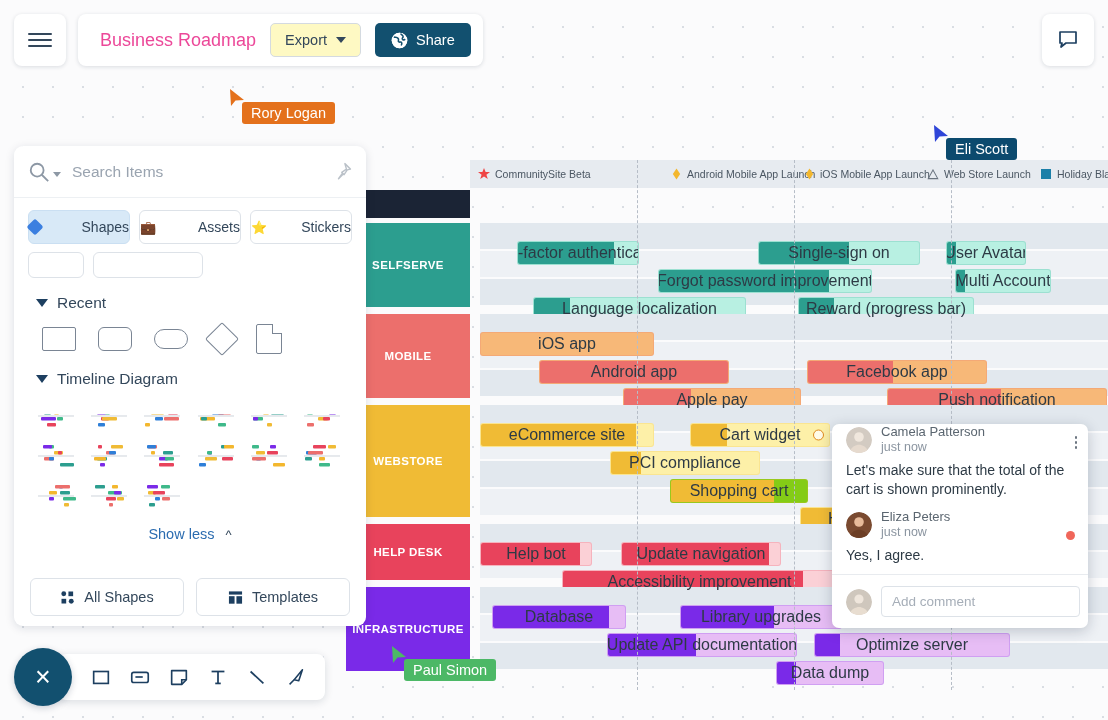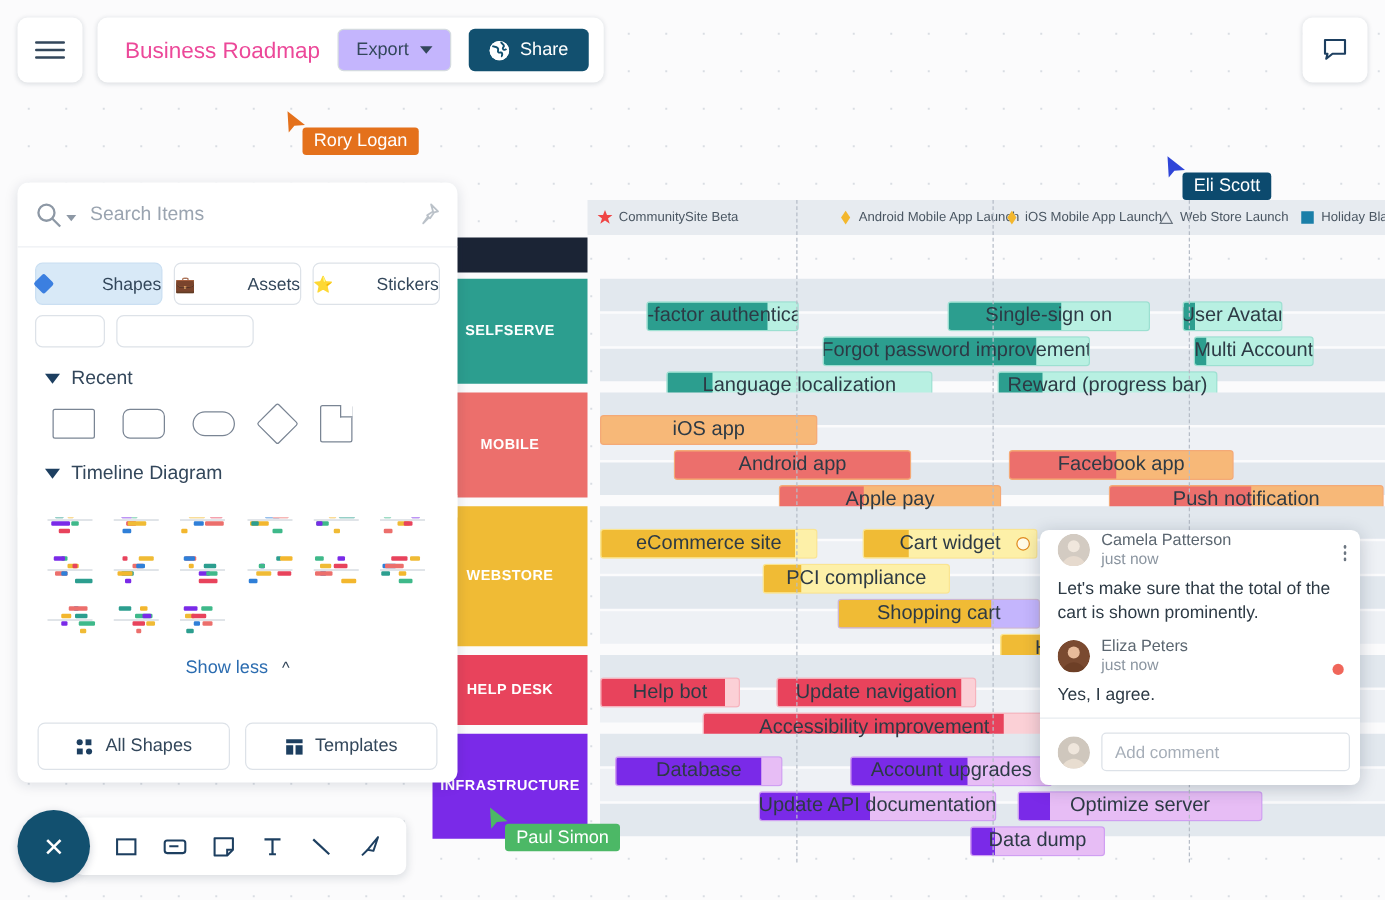--- a/index.html
+++ b/index.html
@@ -30,21 +30,21 @@
   }
   .hamburger-btn i { display: block; width: 24px; height: 2px; background: #33475b; border-radius: 2px; }
   .title-card {
     margin-left: 12px; height: 52px; background: #fff; border-radius: 8px;
     box-shadow: 0 1px 4px rgba(16,32,60,.14);
     display: flex; align-items: center; padding: 0 12px 0 22px; gap: 14px;
   }
   .doc-title { font-size: 18px; color: #ec4899; white-space: nowrap; }
   .btn-export {
     height: 34px; padding: 0 14px; border: 1px solid #d4dae0; border-radius: 5px;
-    background: #c4b5fd; font-size: 14.5px; color: #33475b; cursor: pointer;
+    background: #fef9c3; font-size: 14.5px; color: #33475b; cursor: pointer;
     display: flex; align-items: center; gap: 9px; white-space: nowrap;
   }
   .caret-dn { width: 0; height: 0; border-left: 5px solid transparent; border-right: 5px solid transparent; border-top: 6px solid #33475b; }
   .btn-share {
     height: 34px; padding: 0 16px; border: none; border-radius: 5px;
     background: #12506f; color: #fff; font-size: 14.5px; cursor: pointer;
     display: flex; align-items: center; gap: 8px; white-space: nowrap;
   }
   .globe { width: 17px; height: 17px; flex: 0 0 auto; }
   .comment-fab {
@@ -331,21 +331,21 @@
             <div class="bar" style="left:210px;top:2px;width:140px;background:#fdf0a8;border:1px solid #f0bb3533">
          <span class="fill" style="width:26%;background:#f0bb35"></span>
          <span class="txt">Cart widget</span>
          <span class="knob"></span>
        </div>
             <div class="bar" style="left:130px;top:30px;width:150px;background:#fdf0a8;border:1px solid #f0bb3533">
          <span class="fill" style="width:20%;background:#f0bb35"></span>
          <span class="txt">PCI compliance</span>
 
        </div>
-            <div class="bar" style="left:190px;top:58px;width:162px;background:#c4b5fd;border:1px solid #f0bb3533">
+            <div class="bar" style="left:190px;top:58px;width:138px;background:#84cc16;border:1px solid #f0bb3533">
          <span class="fill" style="width:76%;background:#f0bb35"></span>
          <span class="txt">Shopping cart</span>
 
        </div>
             <div class="bar" style="left:320px;top:86px;width:200px;background:#fdf0a8;border:1px solid #f0bb3533">
          <span class="fill" style="width:22%;background:#f0bb35"></span>
          <span class="txt">Holiday black Friday</span>
 
        </div>
           </div>
@@ -378,21 +378,21 @@
             <div class="row" style="top:0px"></div>
             <div class="row alt" style="top:28px"></div>
             <div class="row" style="top:56px"></div>
             <div class="bar" style="left:12px;top:2px;width:134px;background:#e7bdf5;border:1px solid #7a2ae833">
          <span class="fill" style="width:88%;background:#7a2ae8"></span>
          <span class="txt">Database</span>
 
        </div>
             <div class="bar" style="left:200px;top:2px;width:162px;background:#e7bdf5;border:1px solid #7a2ae833">
          <span class="fill" style="width:58%;background:#7a2ae8"></span>
-         <span class="txt">Account upgrades</span>
+         <span class="txt">Library upgrades</span>
 
        </div>
             <div class="bar" style="left:127px;top:30px;width:190px;background:#e7bdf5;border:1px solid #7a2ae833">
          <span class="fill" style="width:47%;background:#7a2ae8"></span>
          <span class="txt">Update  API documentation</span>
 
        </div>
             <div class="bar" style="left:334px;top:30px;width:196px;background:#e7bdf5;border:1px solid #7a2ae833">
          <span class="fill" style="width:13%;background:#7a2ae8"></span>
          <span class="txt">Optimize server</span>

